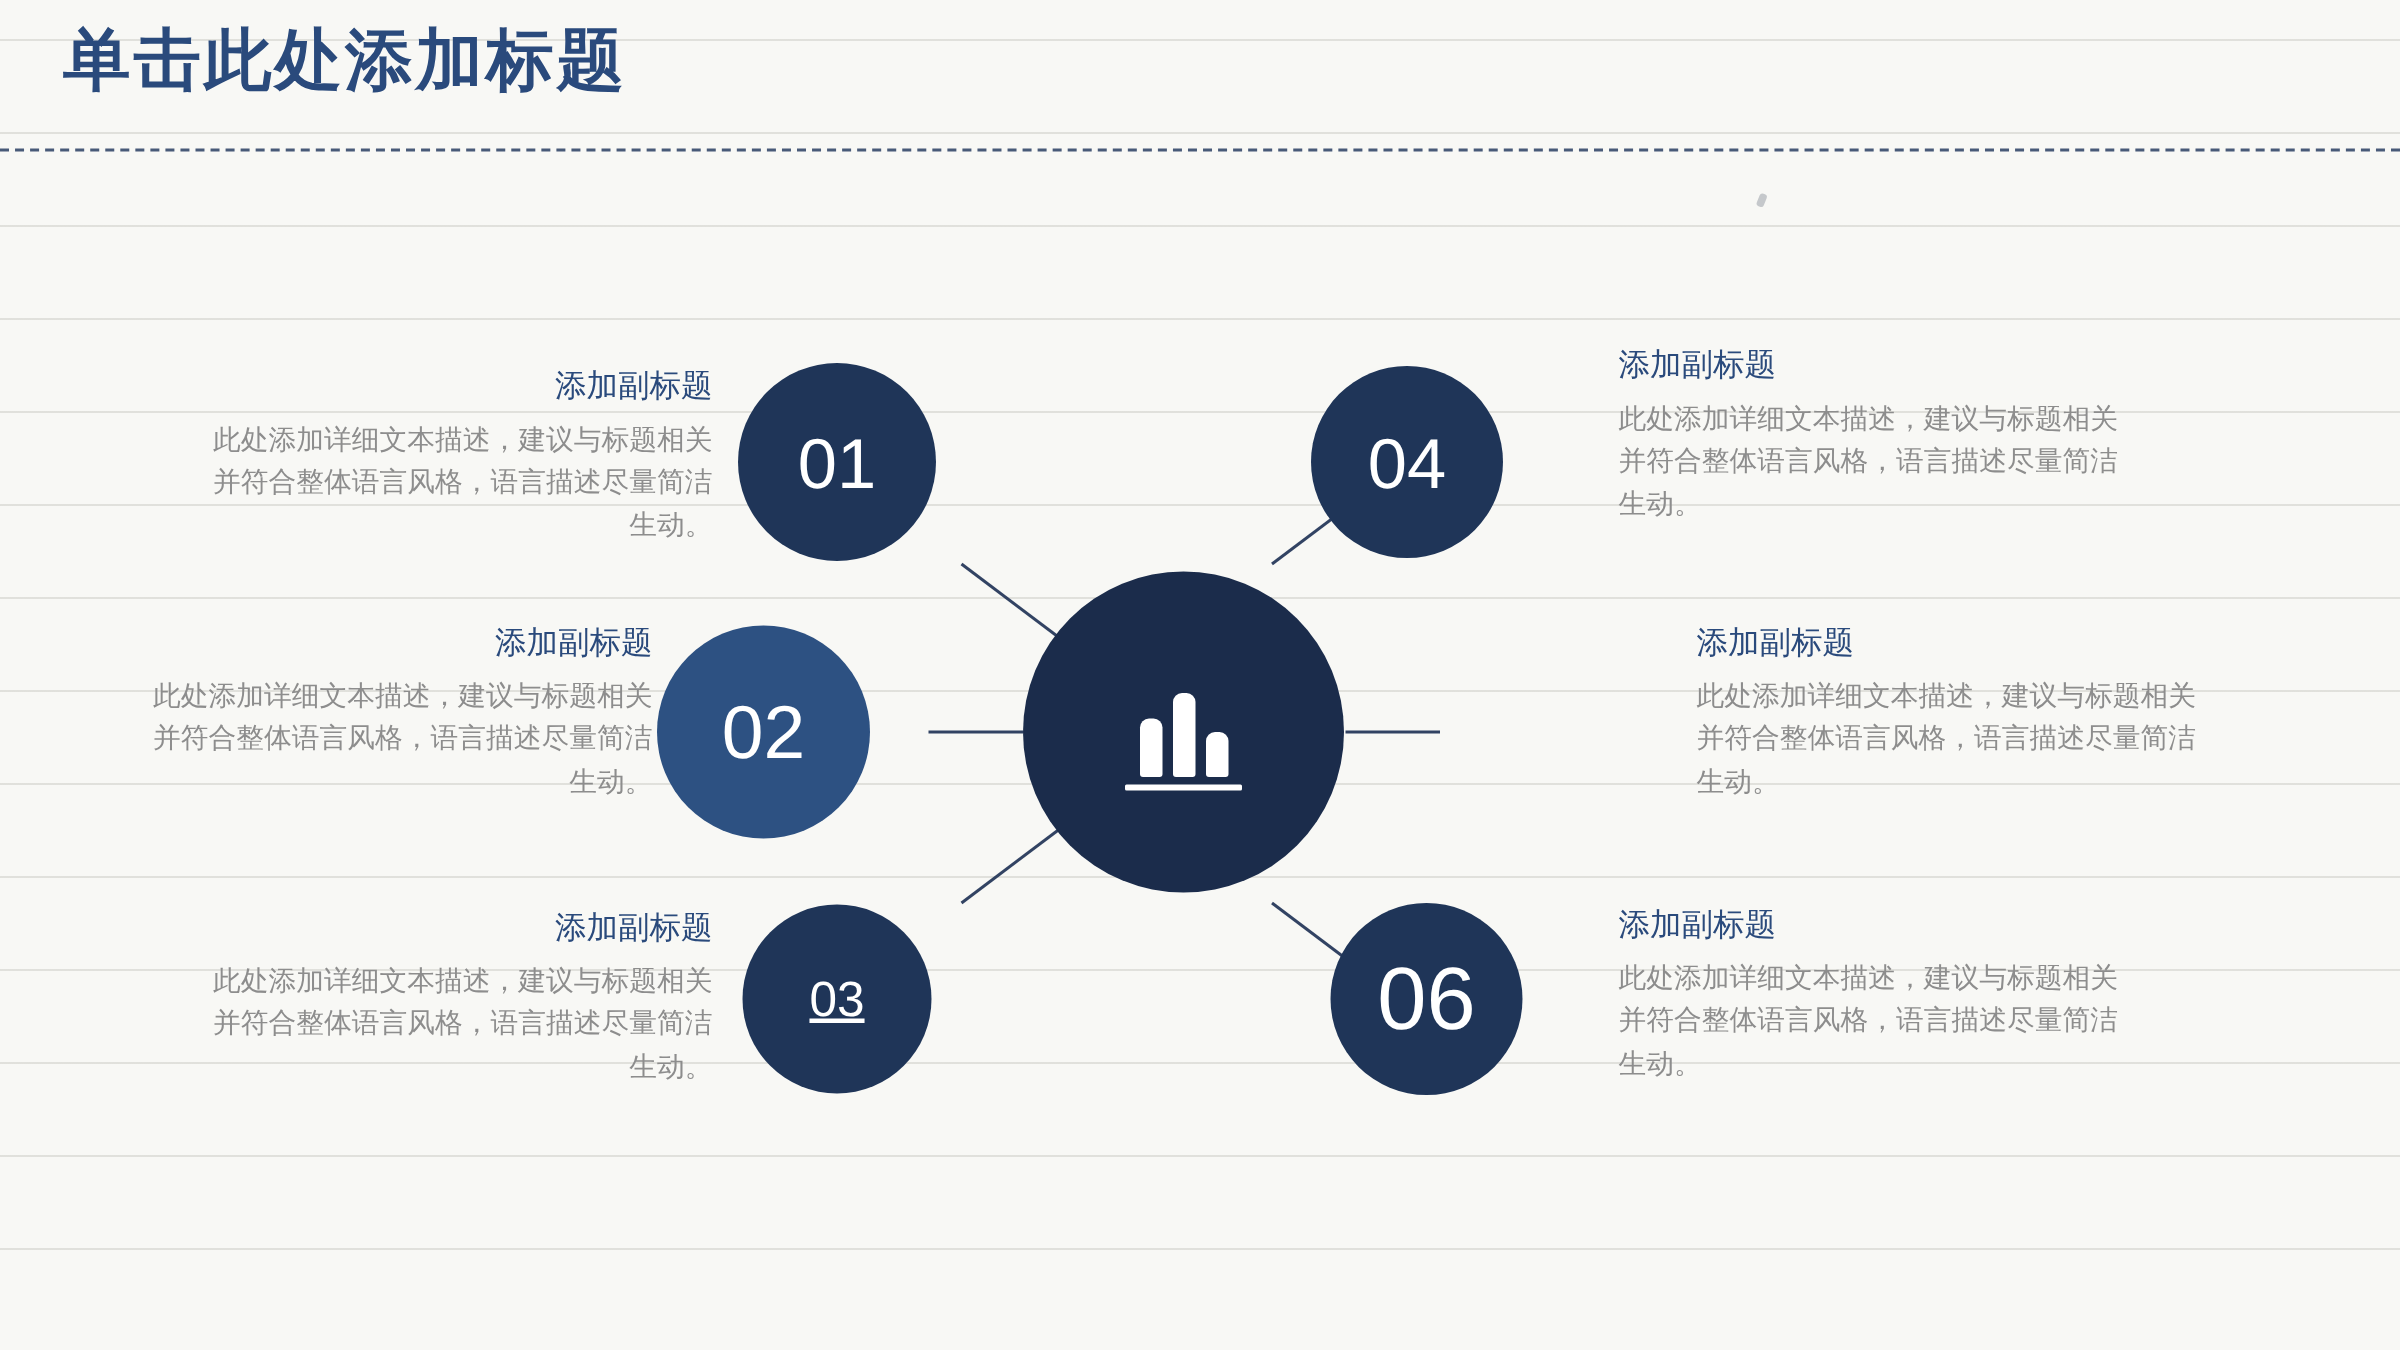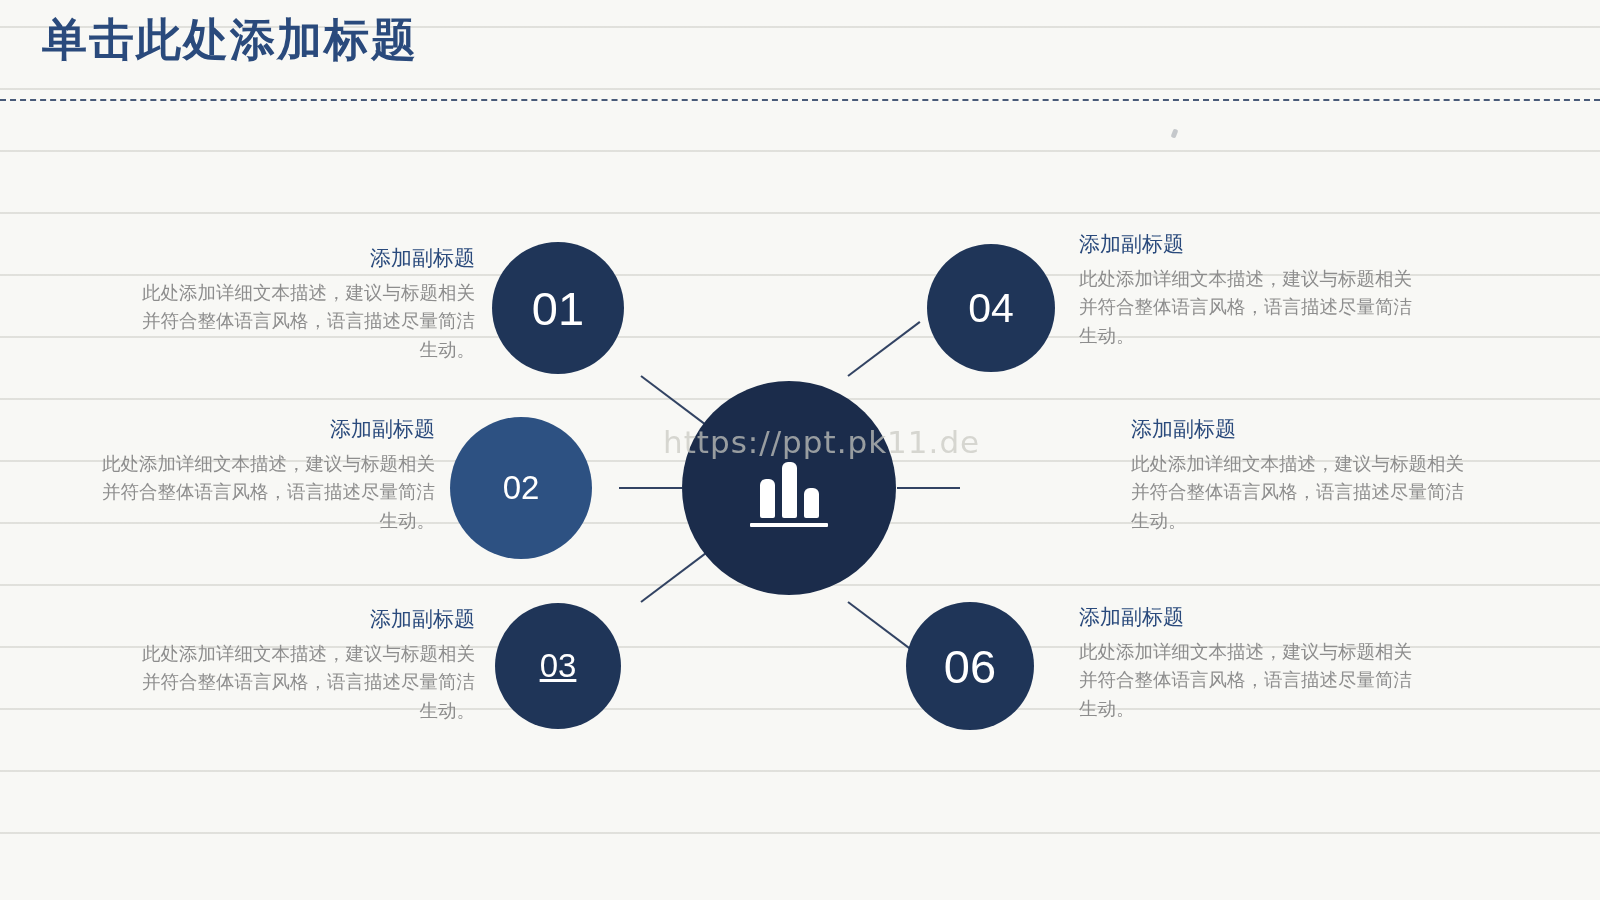--- a/index.html
+++ b/index.html
@@ -182,60 +182,59 @@
 
   <div class="center-circle">
     <div class="bar-icon">
       <div class="bar b1"></div>
       <div class="bar b2"></div>
       <div class="bar b3"></div>
       <div class="baseline"></div>
     </div>
   </div>
 
-  <div class="watermark">https://ppt.pk11.de</div>
 
   <div class="circle c-dark" style="left:492px; top:242px; width:132px; height:132px; font-size:47px;">
     <span>01</span>
   </div>
   <div class="txt right-align" style="left:130px; top:244px; width:345px;">
     <div class="sub">添加副标题</div>
     <div class="body">此处添加详细文本描述，建议与标题相关并符合整体语言风格，语言描述尽量简洁生动。</div>
   </div>
 
-  <div class="circle c-mid" style="left:450px; top:417px; width:142px; height:142px; font-size:33px;justify-content:center;">
+  <div class="circle c-mid" style="left:438px; top:417px; width:142px; height:142px; font-size:50px;justify-content:center;">
     <span>02</span>
   </div>
   <div class="txt right-align" style="left:90px; top:415px; width:345px;">
     <div class="sub">添加副标题</div>
     <div class="body">此处添加详细文本描述，建议与标题相关并符合整体语言风格，语言描述尽量简洁生动。</div>
   </div>
 
   <div class="circle c-dark" style="left:495px; top:603px; width:126px; height:126px; font-size:33px;text-decoration:underline;">
     <span>03</span>
   </div>
   <div class="txt right-align" style="left:130px; top:605px; width:345px;">
     <div class="sub">添加副标题</div>
     <div class="body">此处添加详细文本描述，建议与标题相关并符合整体语言风格，语言描述尽量简洁生动。</div>
   </div>
 
-  <div class="circle c-dark" style="left:927px; top:244px; width:128px; height:128px; font-size:41px;">
+  <div class="circle c-dark" style="left:874px; top:244px; width:128px; height:128px; font-size:47px;">
     <span>04</span>
   </div>
   <div class="txt left-align" style="left:1079px; top:230px; width:348px;">
     <div class="sub">添加副标题</div>
     <div class="body">此处添加详细文本描述，建议与标题相关并符合整体语言风格，语言描述尽量简洁生动。</div>
   </div>
 
   <div class="txt left-align" style="left:1131px; top:415px; width:348px;">
     <div class="sub">添加副标题</div>
     <div class="body">此处添加详细文本描述，建议与标题相关并符合整体语言风格，语言描述尽量简洁生动。</div>
   </div>
 
-  <div class="circle c-dark" style="left:906px; top:602px; width:128px; height:128px; font-size:47px;">
+  <div class="circle c-dark" style="left:887px; top:602px; width:128px; height:128px; font-size:59px;">
     <span>06</span>
   </div>
   <div class="txt left-align" style="left:1079px; top:603px; width:348px;">
     <div class="sub">添加副标题</div>
     <div class="body">此处添加详细文本描述，建议与标题相关并符合整体语言风格，语言描述尽量简洁生动。</div>
   </div>
 
 </div>
 
 </body></html>

